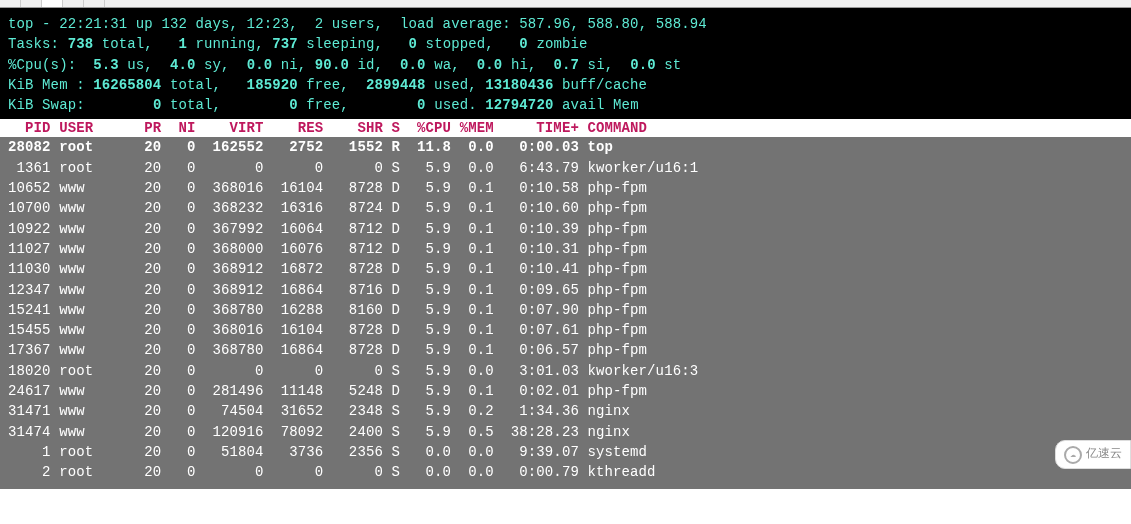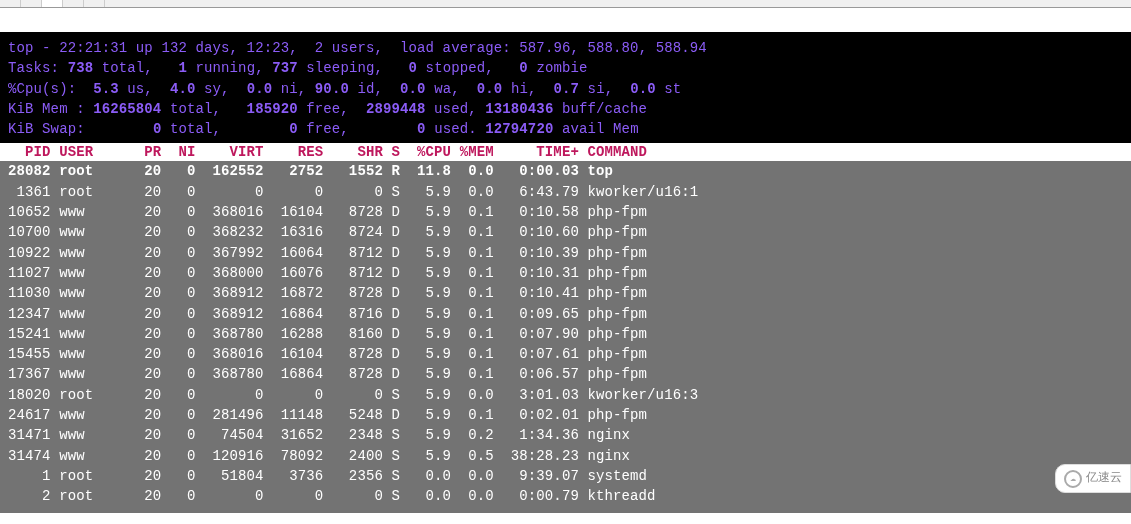--- a/index.html
+++ b/index.html
@@ -19,27 +19,26 @@
     .tab {
       border-right: 1px solid #ccc;
       padding: 0 10px;
       font-size: 11px;
       color: #555;
       white-space: nowrap;
     }
     .tab.active { background: #fff; }
     .terminal {
       background: #000;
-      color: #8b5cf6;
+      color: #5eead4;
       padding: 6px 8px 4px 8px;
       line-height: 1.45;
       white-space: pre;
       font-size: 14px;
       letter-spacing: 0.12px;
-      margin-top: 24px;
     }
     .terminal .b { font-weight: bold; }
     .header-row {
       background: #fff;
       color: #be185d;
       font-weight: bold;
       padding: 1px 8px;
       white-space: pre;
       font-size: 14px;
       letter-spacing: 0.12px;

